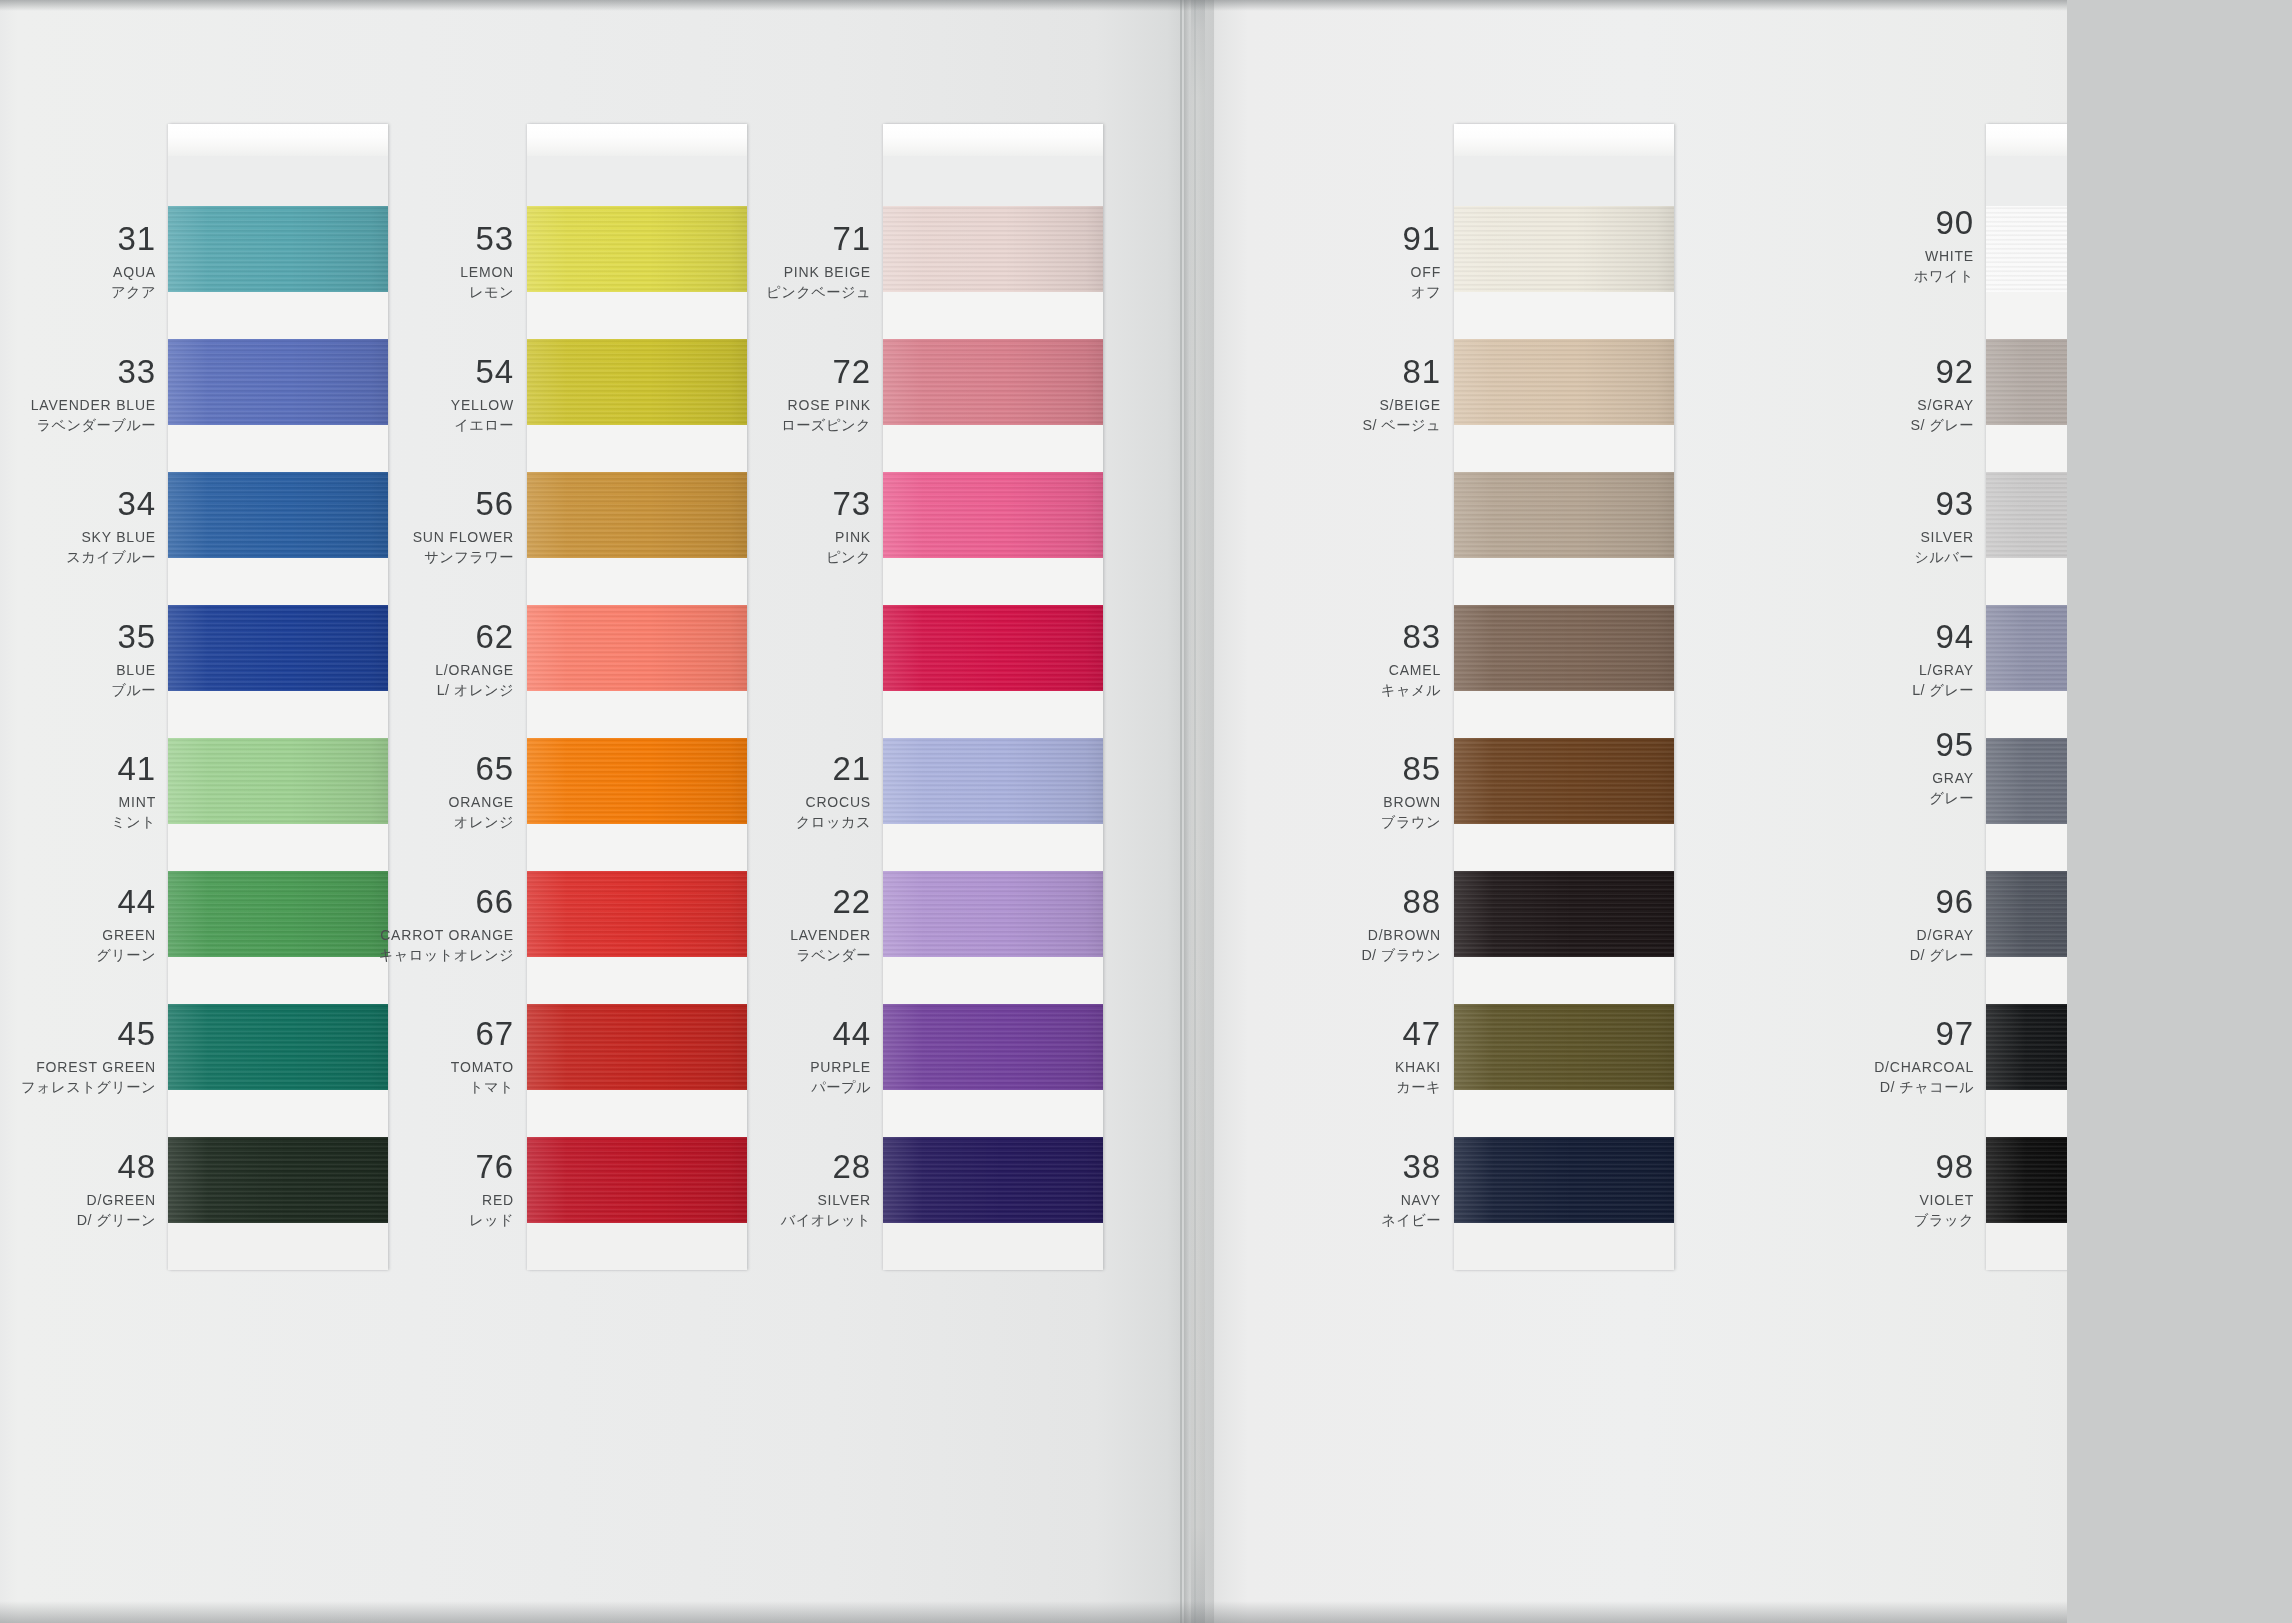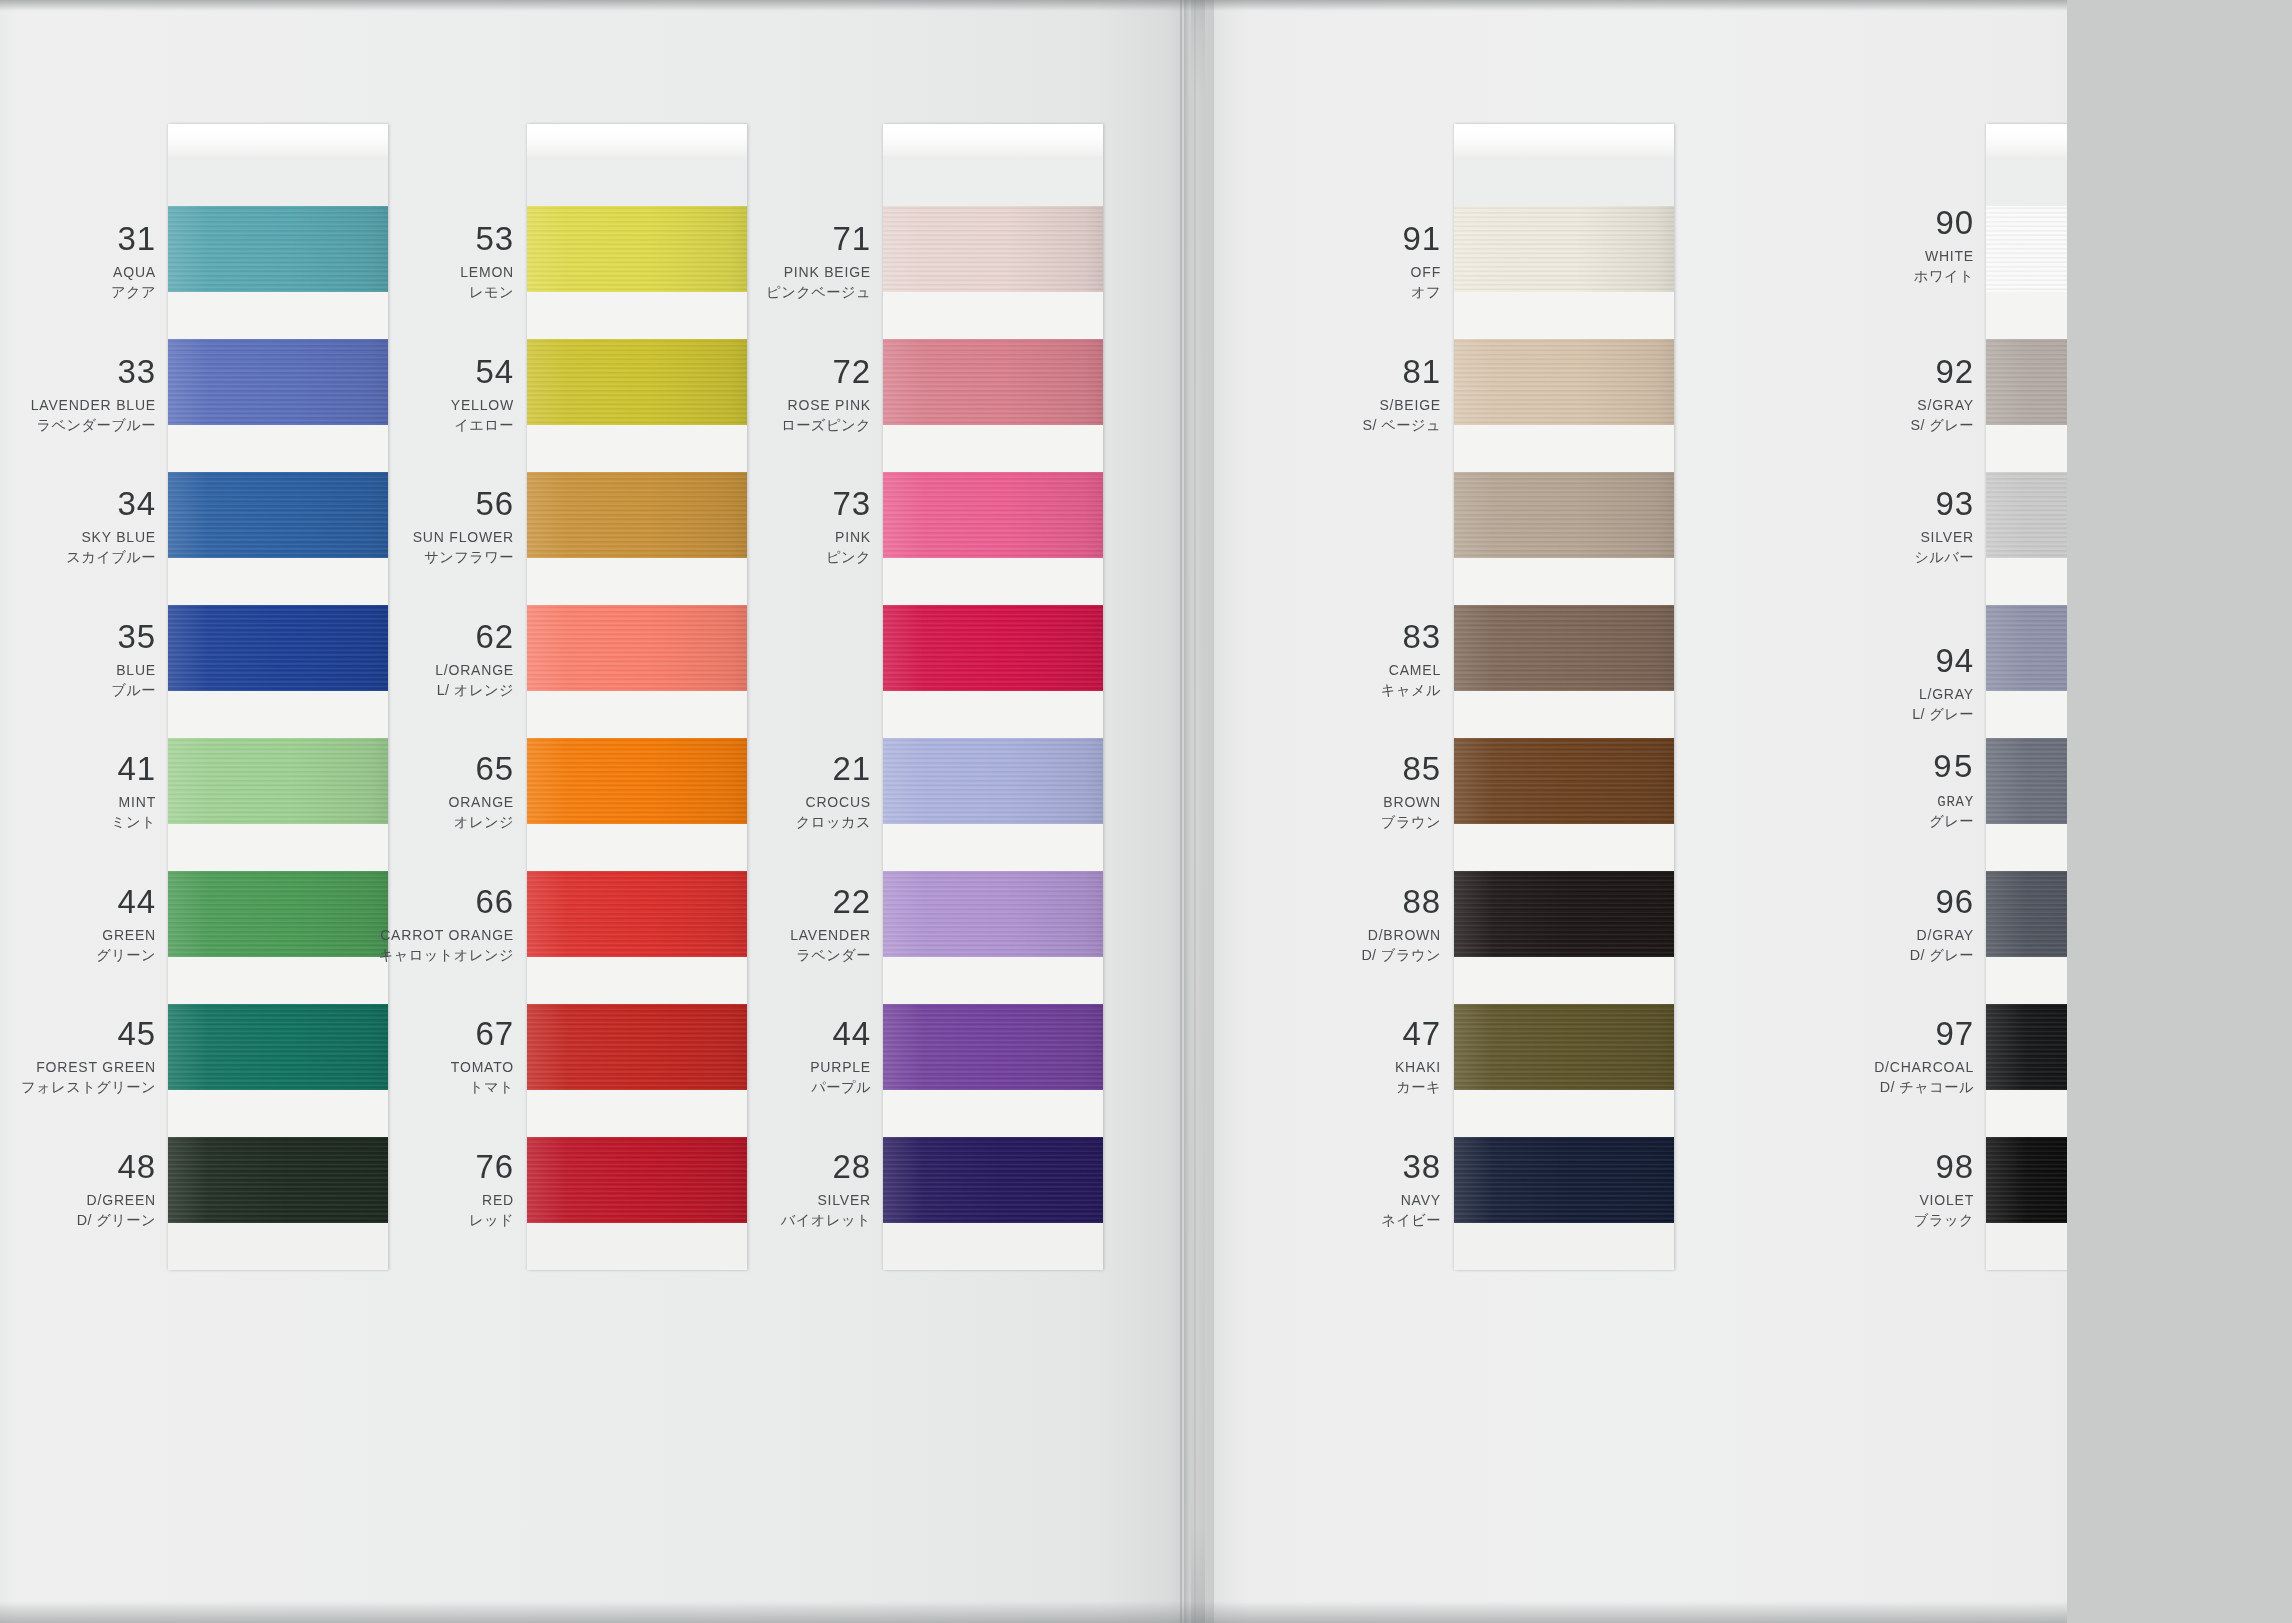--- a/index.html
+++ b/index.html
@@ -496,26 +496,26 @@
     <div class="label" style="left: 1705px; top: 355px;">
       <span class="num">92</span>
       <span class="en">S/GRAY</span>
       <span class="jp">S/ グレー</span>
     </div>
     <div class="label" style="left: 1705px; top: 487px;">
       <span class="num">93</span>
       <span class="en">SILVER</span>
       <span class="jp">シルバー</span>
     </div>
-    <div class="label" style="left: 1705px; top: 620px; margin-top: 24px;">
+    <div class="label" style="left: 1705px; top: 620px;">
       <span class="num">94</span>
       <span class="en">L/GRAY</span>
       <span class="jp">L/ グレー</span>
     </div>
-    <div class="label" style="left: 1705px; top: 752px; font-family: Liberation Mono, monospace;">
+    <div class="label" style="left: 1705px; top: 728px;">
       <span class="num">95</span>
       <span class="en">GRAY</span>
       <span class="jp">グレー</span>
     </div>
     <div class="label" style="left: 1705px; top: 885px;">
       <span class="num">96</span>
       <span class="en">D/GRAY</span>
       <span class="jp">D/ グレー</span>
     </div>
     <div class="label" style="left: 1705px; top: 1017px;">

